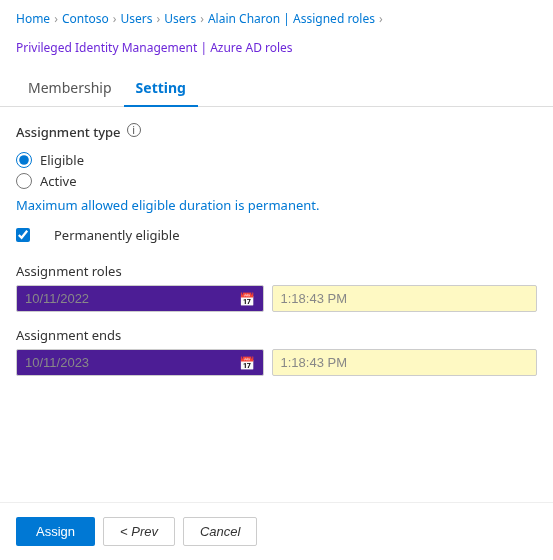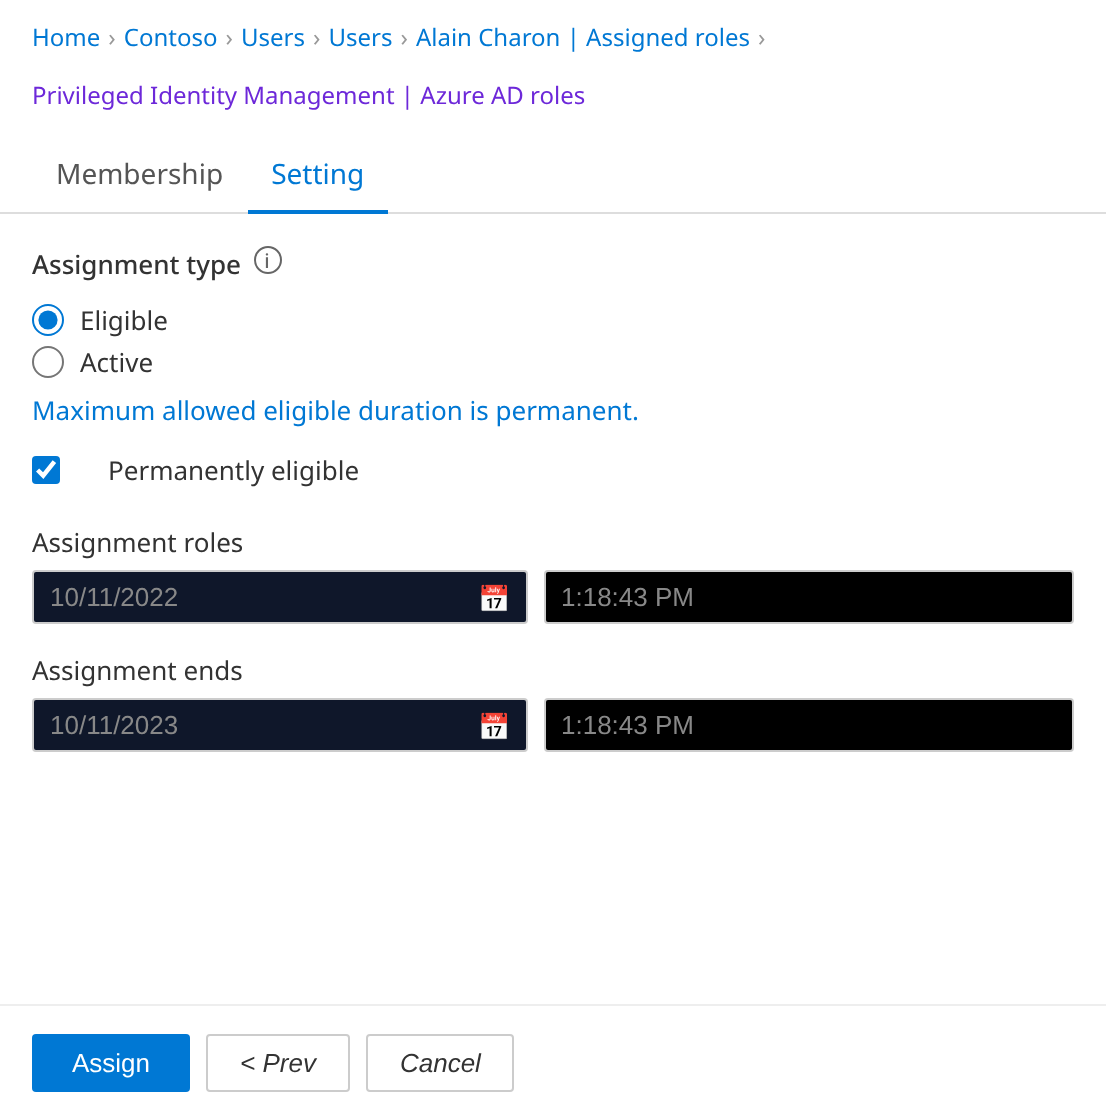--- a/index.html
+++ b/index.html
@@ -68,21 +68,21 @@
       cursor: pointer;
       font-size: 14px;
       color: #555;
       border-bottom: 2px solid transparent;
       margin-bottom: -1px;
       text-decoration: none;
     }
     .tab.active {
       color: #0078d4;
       border-bottom: 2px solid #0078d4;
-      font-weight: 400;
+      font-weight: 700;
     }
 
     .content {
       padding: 16px 16px;
     }
 
     .assignment-type-label {
       display: flex;
       align-items: flex-start;
       gap: 6px;
@@ -170,21 +170,21 @@
       width: 100%;
       padding: 5px 30px 5px 8px;
       border: 1px solid #ccc;
       border-radius: 2px;
       font-size: 13px;
       color: #555;
       background: #f9f9f9;
       outline: none;
     }
     .date-input:disabled {
-      background: #0f172a;
+      background: #4c1d95;
       color: #888;
     }
     .cal-icon {
       position: absolute;
       right: 8px;
       top: 50%;
       transform: translateY(-50%);
       color: #555;
       font-size: 13px;
       cursor: pointer;
@@ -193,21 +193,21 @@
       flex: 1;
       padding: 5px 8px;
       border: 1px solid #ccc;
       border-radius: 2px;
       font-size: 13px;
       color: #888;
       background: #f3f3f3;
       outline: none;
     }
     .time-input:disabled {
-      background: #000000;
+      background: #fef9c3;
       color: #888;
     }
 
     .footer {
       display: flex;
       align-items: center;
       gap: 8px;
       padding: 14px 16px;
       border-top: 1px solid #eee;
       position: absolute;

